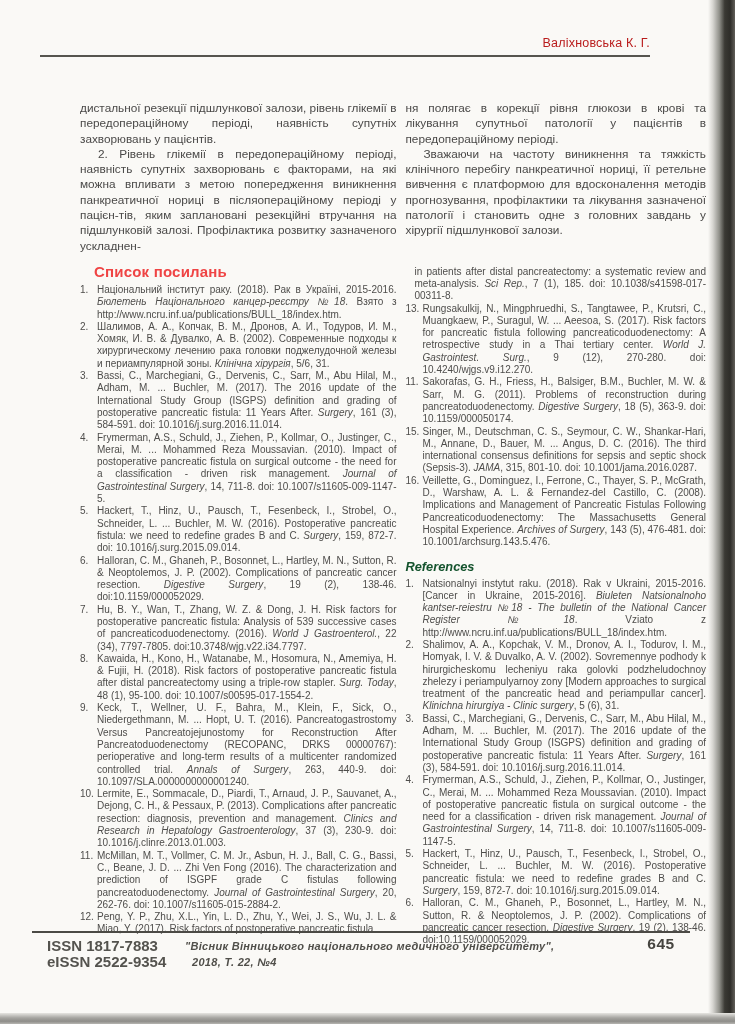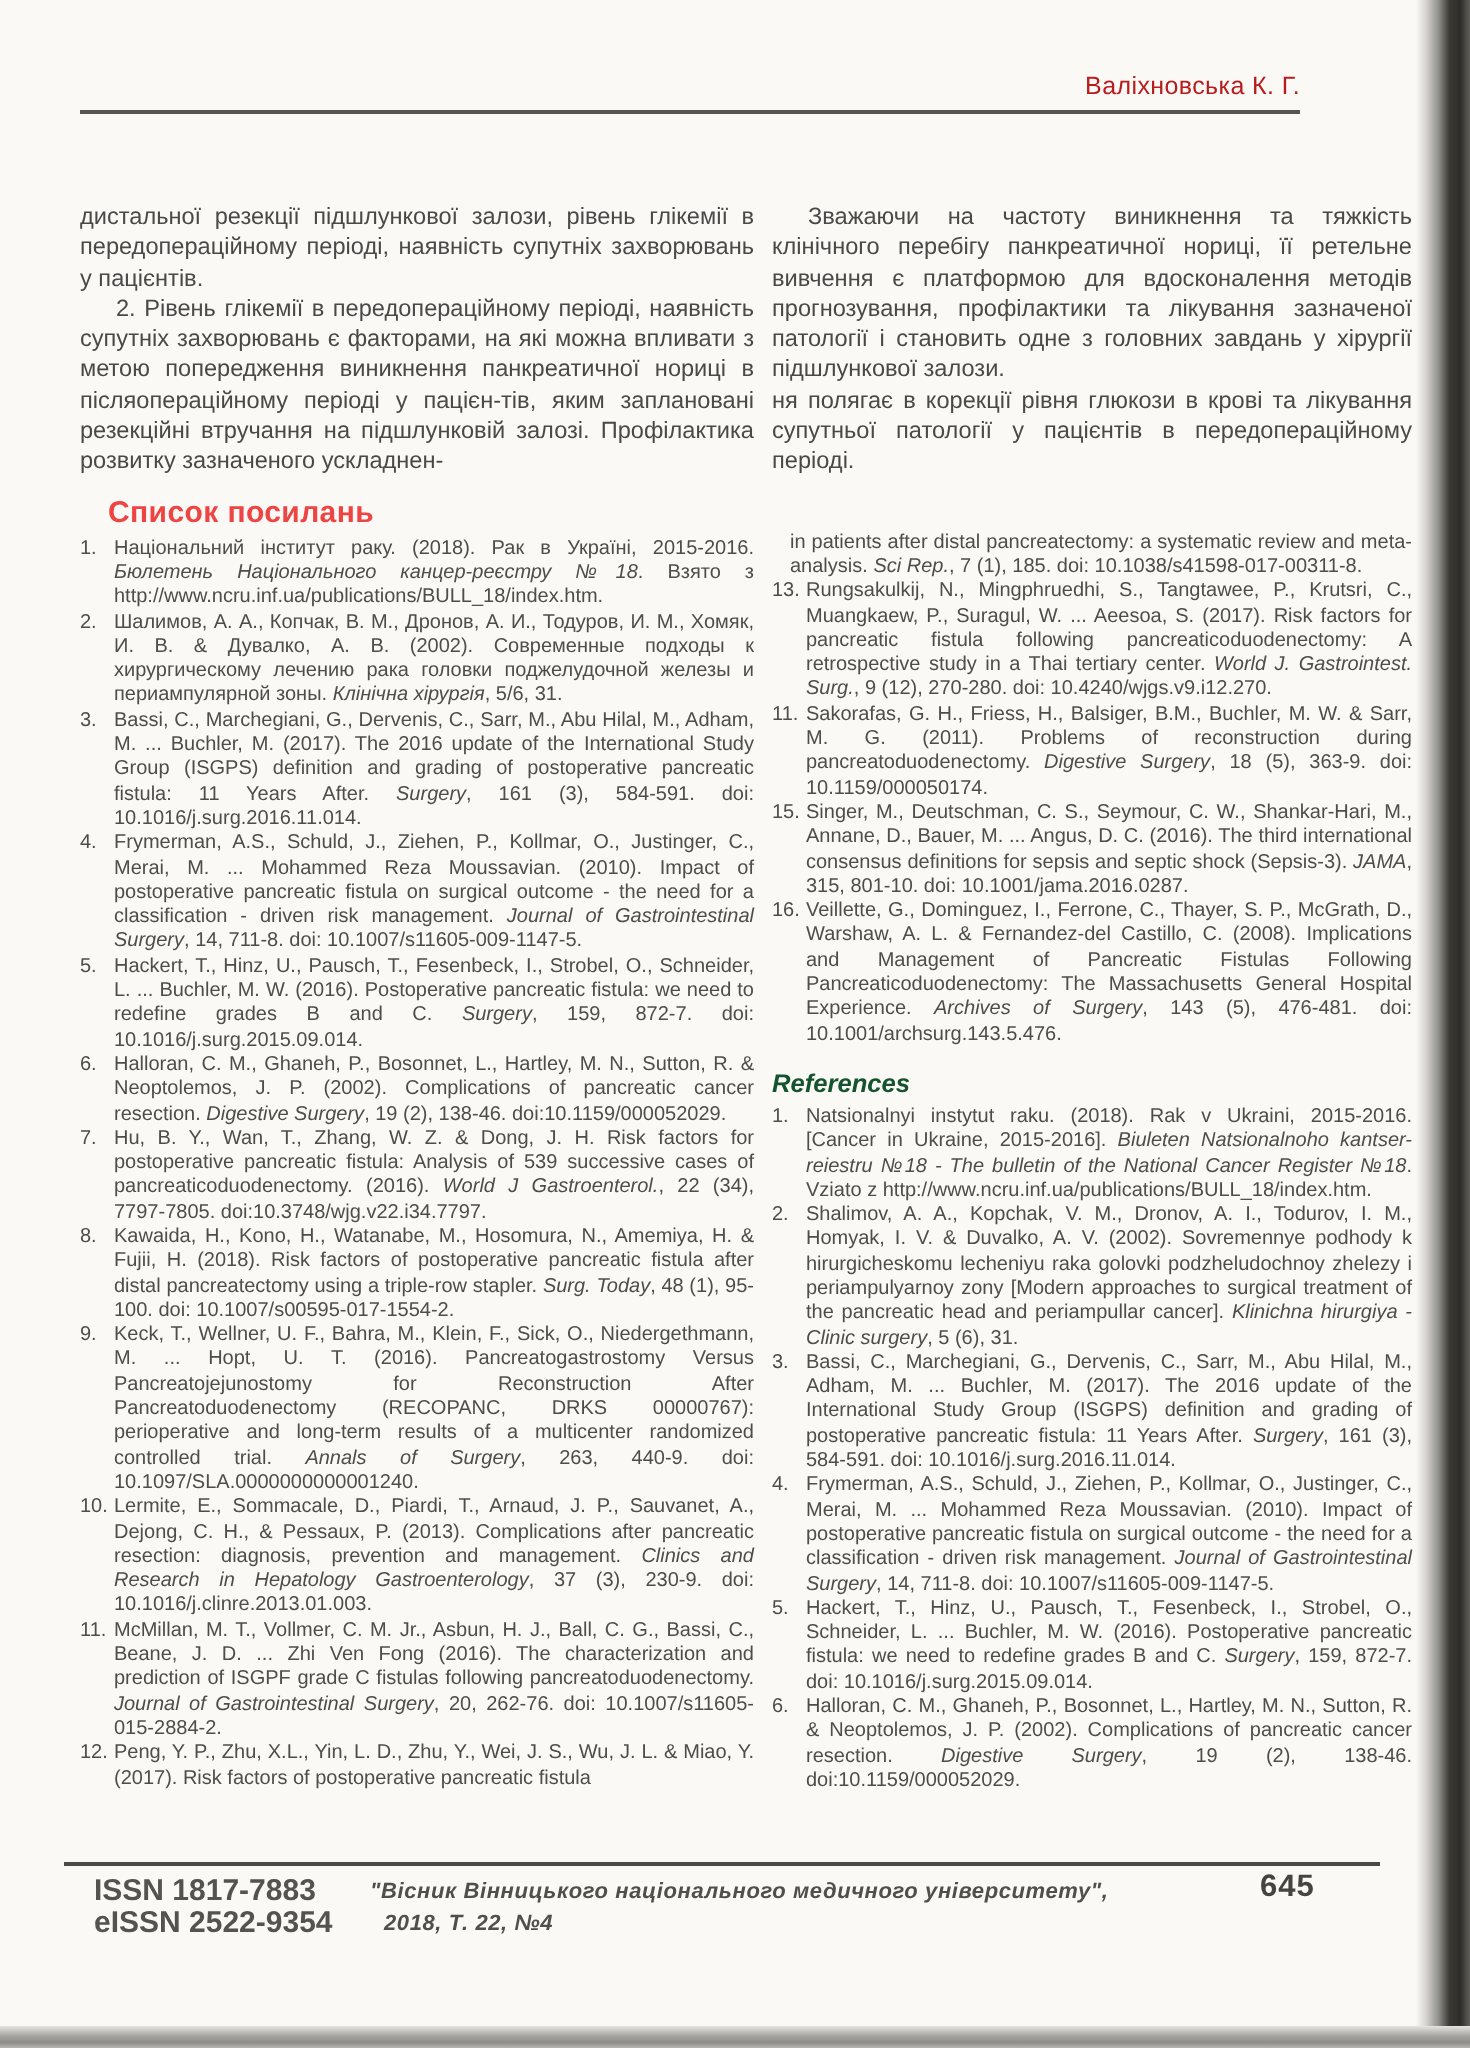--- a/index.html
+++ b/index.html
@@ -4,39 +4,39 @@
 <style>
   html,body{margin:0;padding:0;background:#e8e7e3;}
   .page{position:relative;width:735px;height:1024px;background:#faf9f6;overflow:hidden;
         font-family:"Liberation Sans",sans-serif;color:#474645;}
   
   .header{position:absolute;top:36px;left:40px;width:610px;}
   .author{text-align:right;font-size:12.5px;color:#b91c1c;letter-spacing:.2px;}
   .header-rule{margin-top:5px;height:2px;background:#56554f;}
   
   .cols{position:absolute;top:101px;left:40px;width:666px;display:flex;gap:9px;}
-  .col-l{width:337px;}
+  .col-l{width:337px;margin-left:40px;}
   .col-r{width:320px;}
   .para{font-size:11.8px;line-height:15.3px;text-align:justify;color:#4a4948;}
   .para.indent{text-indent:18px;}
   .h-ua{margin:9px 0 4px 14px;font-size:15px;font-weight:bold;color:#ef4444;letter-spacing:.2px;}
   .h-en{margin:10px 0 4px 0;font-size:12.8px;font-weight:bold;color:#14532d;font-style:italic;}
   .reflist{font-size:10px;line-height:12.3px;color:#4e4d4b;}
   .ref{display:flex;}
   .ref .n{flex:0 0 17px;width:17px;}
   .ref .b{flex:1;text-align:justify;}
   .it{font-style:italic;}
   .cont{margin-top:27px;padding-left:9px;text-align:justify;}
   
   .footer-rule{position:absolute;top:931px;left:32px;width:658px;height:2px;background:#4b4a45;}
   .f-issn{position:absolute;top:938px;left:47px;font-size:15px;font-weight:600;color:#54534e;line-height:16px;}
   .f-journal{position:absolute;top:938px;left:185px;width:400px;font-size:11px;font-style:italic;
              font-weight:600;color:#504f4a;line-height:16px;letter-spacing:.3px;}
   .f-journal .l2{padding-left:7px;}
-  .f-page{position:absolute;top:935px;left:630px;width:62px;text-align:left;font-size:15.5px;
+  .f-page{position:absolute;top:935px;left:630px;width:62px;text-align:center;font-size:15.5px;
           font-weight:bold;color:#45443f;letter-spacing:.5px;}
   
   .scan-right{position:absolute;top:0;right:0;width:27px;height:100%;z-index:5;
      background:linear-gradient(90deg, rgba(250,249,246,0) 0%, #d6d5d1 18%, #90908a 42%,
                 #3a3934 62%, #2e2d29 82%, #615f59 100%);}
   .scan-bottom{position:absolute;bottom:0;left:0;width:100%;height:11px;z-index:6;
      background:linear-gradient(180deg,#e6e5e1 0%,#a5a4a0 45%,#8e8d89 75%,#b6b5b1 100%);}
 </style>
 </head>
 <body>
@@ -101,22 +101,22 @@
             <span class="b"><span>McMillan, M. T., Vollmer, C. M. Jr., Asbun, H. J., Ball, C. G., Bassi, C., Beane, J. D. ... Zhi Ven Fong (2016). The characterization and prediction of ISGPF grade C fistulas following pancreatoduodenectomy. </span><span class="it">Journal of Gastrointestinal Surgery</span><span>, 20, 262-76. doi: 10.1007/s11605-015-2884-2.</span></span>
           </div>
           <div class="ref">
             <span class="n">12.</span>
             <span class="b"><span>Peng, Y. P., Zhu, X.L., Yin, L. D., Zhu, Y., Wei, J. S., Wu, J. L. &amp; Miao, Y. (2017). Risk factors of postoperative pancreatic fistula</span></span>
           </div>
         </div>
     </div>
     <div class="col-r">
       <div id="right-paras">
+          <div class="para">ня полягає в корекції рівня глюкози в крові та лікування супутньої патології у пацієнтів в передопераційному періоді.</div>
           <div class="para indent">Зважаючи на частоту виникнення та тяжкість клінічного перебігу панкреатичної нориці, її ретельне вивчення є платформою для вдосконалення методів прогнозування, профілактики та лікування зазначеної патології і становить одне з головних завдань у хірургії підшлункової залози.</div>
-          <div class="para">ня полягає в корекції рівня глюкози в крові та лікування супутньої патології у пацієнтів в передопераційному періоді.</div>
         </div>
       <div id="ref12-cont" class="reflist cont"><span>in patients after distal pancreatectomy: a systematic review and meta-analysis. </span><span class="it">Sci Rep.</span><span>, 7 (1), 185. doi: 10.1038/s41598-017-00311-8.</span></div>
       <div id="refs-ua2" class="reflist">
           <div class="ref">
             <span class="n">13.</span>
             <span class="b"><span>Rungsakulkij, N., Mingphruedhi, S., Tangtawee, P., Krutsri, C., Muangkaew, P., Suragul, W. ... Aeesoa, S. (2017). Risk factors for pancreatic fistula following pancreaticoduodenectomy: A retrospective study in a Thai tertiary center. </span><span class="it">World J. Gastrointest. Surg.</span><span>, 9 (12), 270-280. doi: 10.4240/wjgs.v9.i12.270.</span></span>
           </div>
           <div class="ref">
             <span class="n">11.</span>
             <span class="b"><span>Sakorafas, G. H., Friess, H., Balsiger, B.M., Buchler, M. W. &amp; Sarr, M. G. (2011). Problems of reconstruction during pancreatoduodenectomy. </span><span class="it">Digestive Surgery</span><span>, 18 (5), 363-9. doi: 10.1159/000050174.</span></span>

